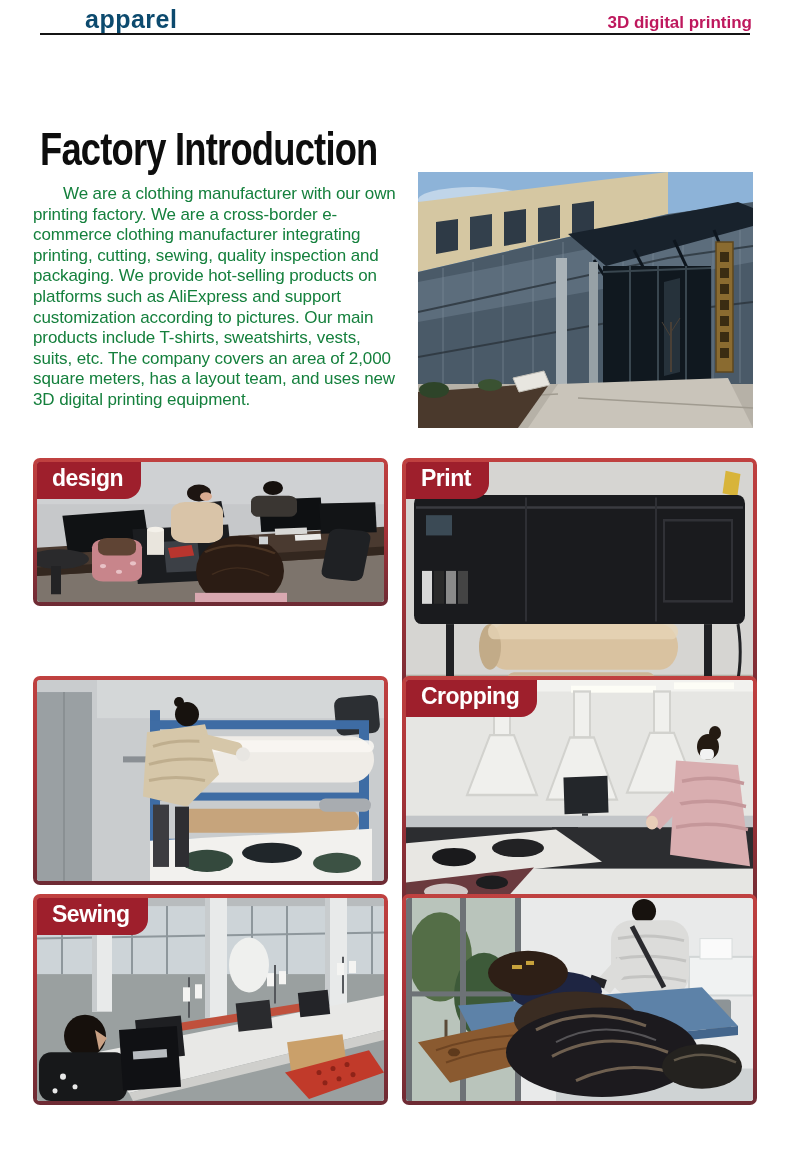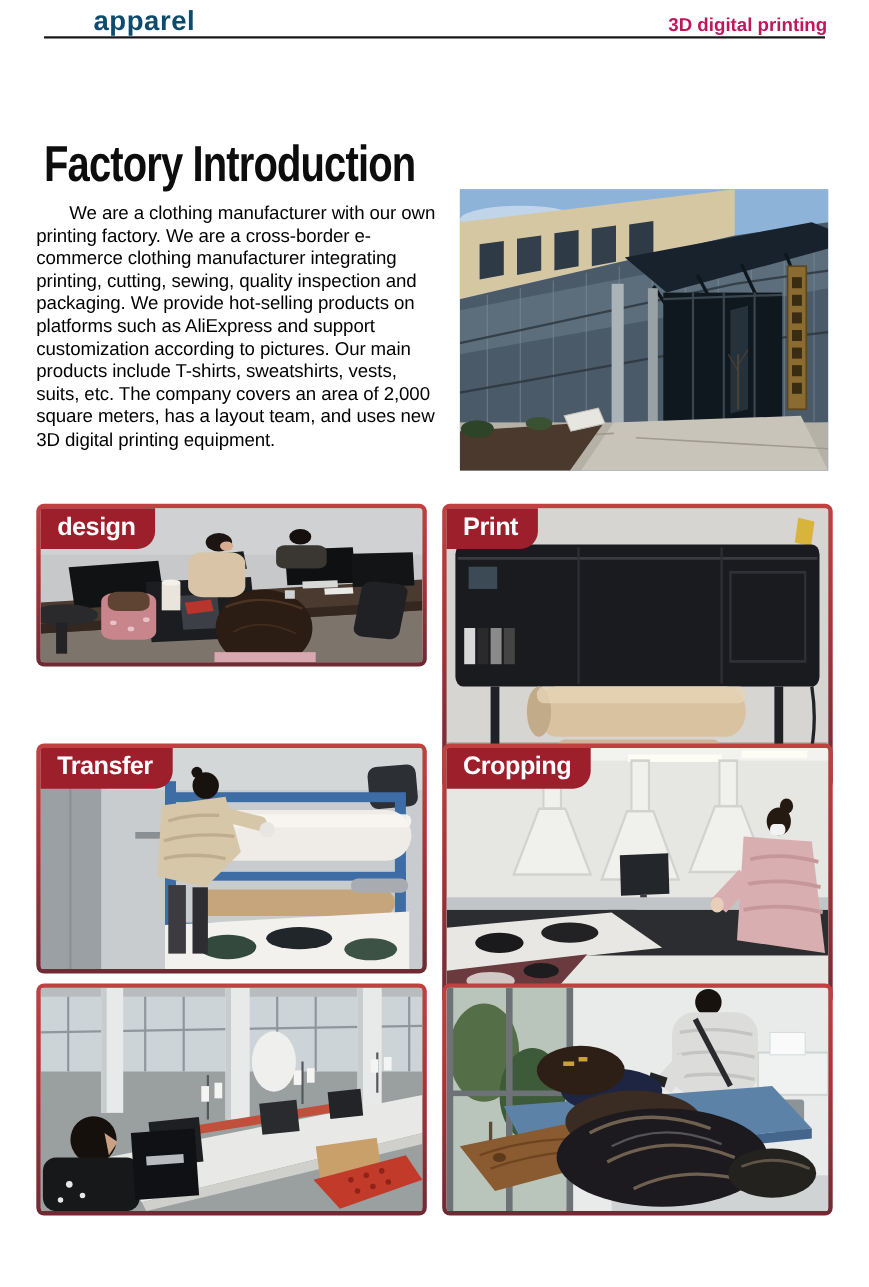--- a/index.html
+++ b/index.html
@@ -20,21 +20,21 @@
     position:absolute;left:40px;top:33px;width:710px;height:2px;background:#141414;
   }
   
   .page-title{
     position:absolute;left:40px;top:122px;margin:0;
     font-size:46px;font-weight:700;letter-spacing:-1px;color:#0d0d0d;
     transform:scaleX(0.79);transform-origin:left top;white-space:nowrap;
   }
   .intro-text{
     position:absolute;left:33px;top:184px;width:366px;margin:0;
-    font-size:17px;line-height:20.6px;color:#000000;text-indent:30px;
+    font-size:17px;line-height:20.6px;color:#15803d;text-indent:30px;
     letter-spacing:-0.1px;
   }
   .factory-photo{
     position:absolute;left:418px;top:172px;width:335px;height:256px;
     overflow:hidden;background:#8db3d8;
   }
   .factory-photo svg{display:block;width:100%;height:100%;}
   
   .card{
     position:absolute;width:355px;box-sizing:border-box;padding:4px;
@@ -280,21 +280,20 @@
         <circle cx="142" cy="22" r="5" fill="#17120e"></circle>
         <circle cx="150" cy="34" r="12" fill="#17120e"></circle>
         <polygon points="110,52 168,44 182,94 150,126 106,116" fill="#d6c7a9"></polygon>
         <path d="M116,66 Q140,58 172,62 M112,84 Q140,76 176,80 M112,100 Q138,94 168,100" stroke="#bfae8e" stroke-width="3" fill="none"></path>
         <rect x="162" y="58" width="44" height="13" rx="6" fill="#d6c7a9" transform="rotate(14 184 64)"></rect>
         <circle cx="206" cy="74" r="7" fill="#e8e6e2"></circle>
         <rect x="116" y="124" width="16" height="62" fill="#3c3c40"></rect>
         <rect x="138" y="126" width="14" height="60" fill="#2e2e32"></rect>
       </svg>
     </div>
-    <div class="tag">Transfer</div>
   </div>
 
   <div class="card c4">
     <div class="photo">
       <svg viewBox="0 0 347 200" preserveAspectRatio="none">
         <rect width="347" height="200" fill="#e6e6e3"></rect>
         <rect x="0" y="0" width="347" height="10" fill="#f2f2ef"></rect>
         <g fill="#fdfdf6">
             <rect x="55" y="3" width="75" height="6"></rect>
             <rect x="165" y="5" width="85" height="6"></rect>
@@ -398,20 +397,21 @@
         <rect x="2" y="152" width="88" height="48" rx="12" fill="#17181a"></rect>
         <g fill="#e8e8e8">
             <circle cx="26" cy="176" r="3"></circle>
             <circle cx="38" cy="186" r="2.5"></circle>
             <circle cx="18" cy="190" r="2.5"></circle>
           </g>
         <rect x="84" y="128" width="58" height="60" fill="#101114" transform="rotate(-4 113 158)"></rect>
         <rect x="96" y="150" width="34" height="8" fill="#b8bcc0" transform="rotate(-4 113 154)"></rect>
       </svg>
     </div>
+    <div class="tag">Sewing</div>
   </div>
 
   <div class="card c6">
     <div class="photo">
       <svg viewBox="0 0 347 200" preserveAspectRatio="none">
         <rect width="347" height="200" fill="#e9eaea"></rect>
 
         <rect x="0" y="0" width="115" height="200" fill="#b9c4bb"></rect>
         <ellipse cx="34" cy="58" rx="32" ry="44" fill="#546e47"></ellipse>
         <ellipse cx="78" cy="96" rx="30" ry="42" fill="#3d5a39"></ellipse>

